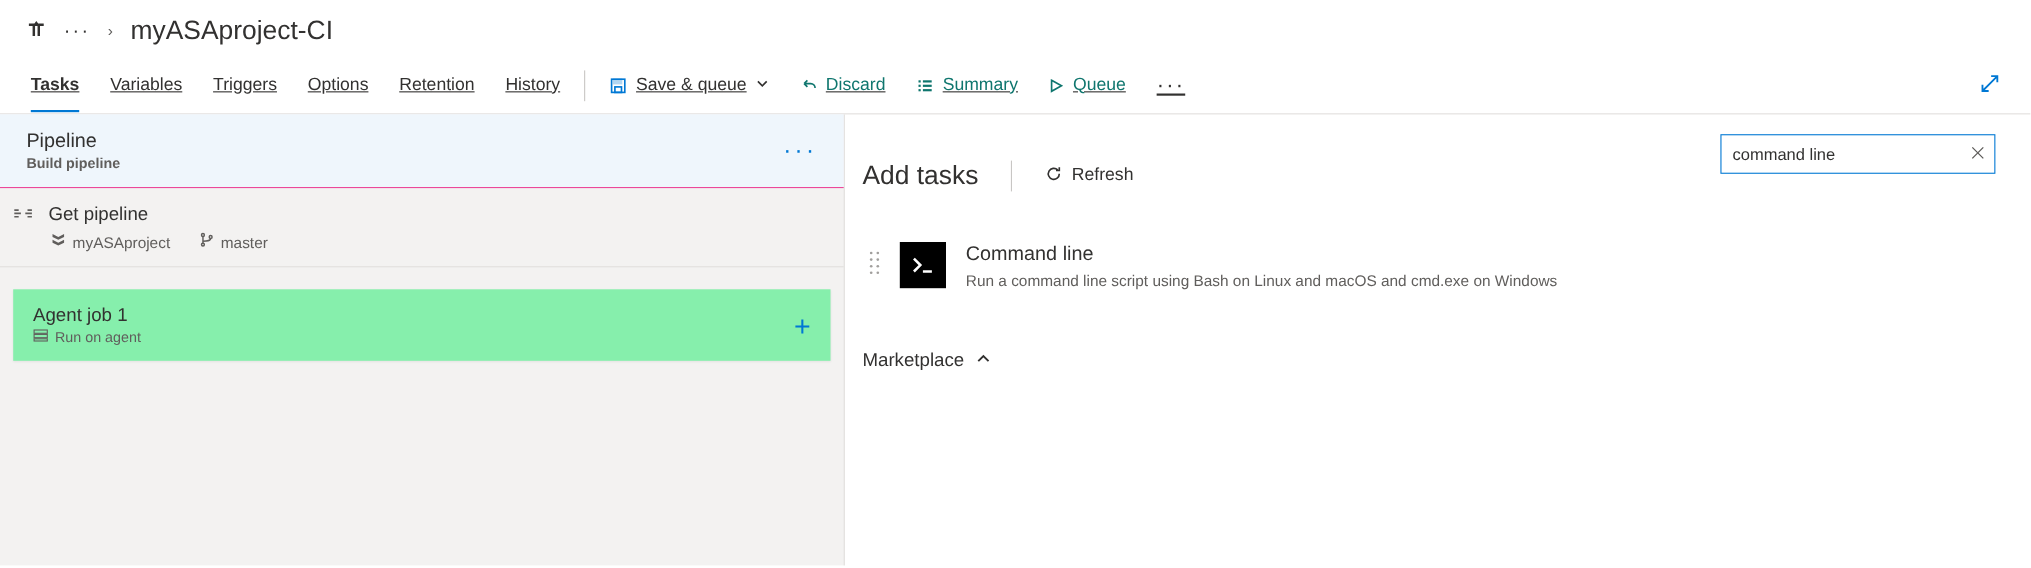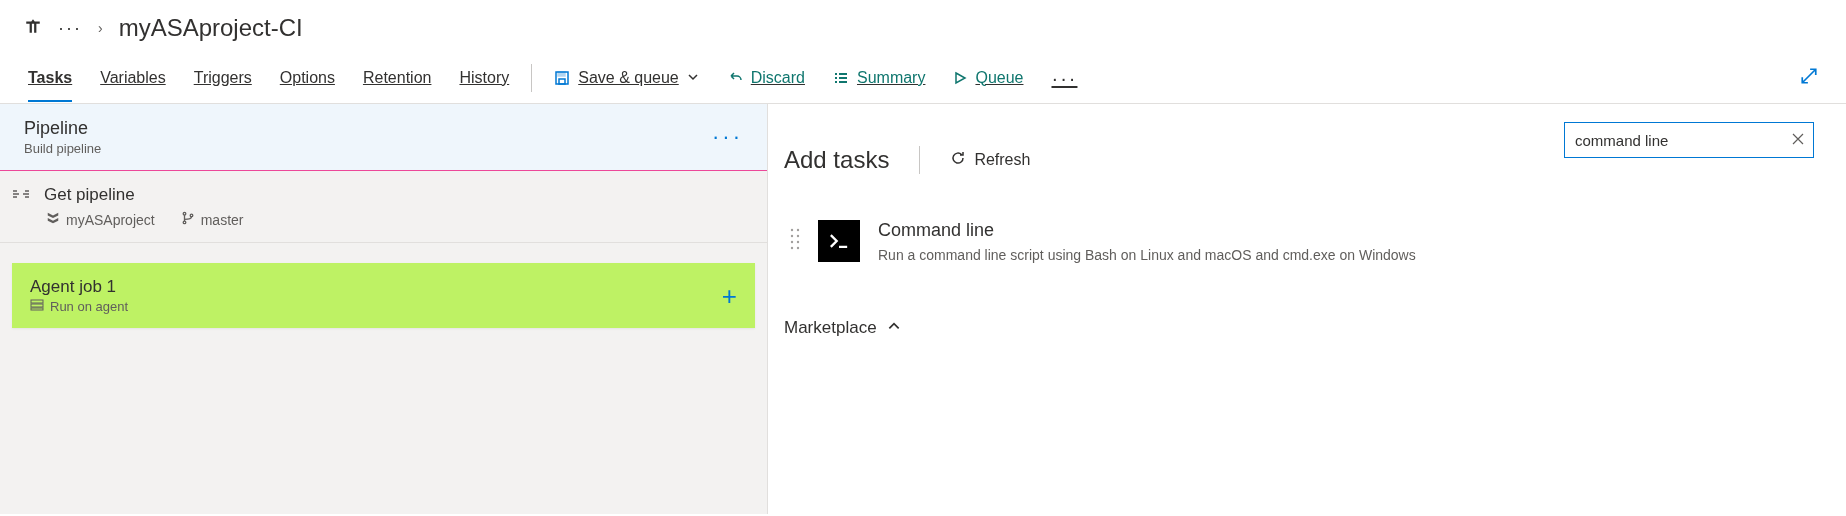--- a/index.html
+++ b/index.html
@@ -91,35 +91,35 @@
   }
   .pipeline-header {
     background: #eff6fc;
     padding: 14px 24px 14px 24px;
     display: flex;
     align-items: center;
     justify-content: space-between;
     border-bottom: 1px solid #ec4899;
   }
   .pipeline-header .ph-title { font-size: 18px; font-weight: 400; }
-  .pipeline-header .ph-sub { font-size: 13px; color: #605e5c; margin-top: 2px; }
+  .pipeline-header .ph-sub { font-size: 13px; color: #605e5c; margin-top: 2px; font-weight: bold; }
   .ph-more { color: #0078d4; font-size: 22px; letter-spacing: 3px; cursor: pointer; line-height: 1; }
 
   .get-sources {
     padding: 14px 12px 14px 12px;
     border-bottom: 1px solid #e1dfdd;
   }
   .gs-row1 { display: flex; align-items: center; gap: 14px; }
   .gs-icon { color: #605e5c; }
   .gs-title { font-size: 17px; font-weight: 400; }
   .gs-row2 { display: flex; align-items: center; gap: 26px; margin-top: 6px; margin-left: 34px; color: #605e5c; font-size: 14px; }
   .gs-item { display: flex; align-items: center; gap: 6px; }
 
   .agent-job {
-    background: #bef264;
+    background: #86efac;
     margin: 20px 12px 0 12px;
     padding: 14px 18px;
     display: flex;
     align-items: center;
     justify-content: space-between;
     box-shadow: 0 1px 2px rgba(0,0,0,0.06);
   }
   .aj-title { font-size: 17px; }
   .aj-sub { font-size: 13px; color: #605e5c; margin-top: 2px; display: flex; align-items: center; gap: 6px; }
   .aj-plus { color: #0078d4; font-size: 26px; font-weight: 300; cursor: pointer; line-height: 1; }

